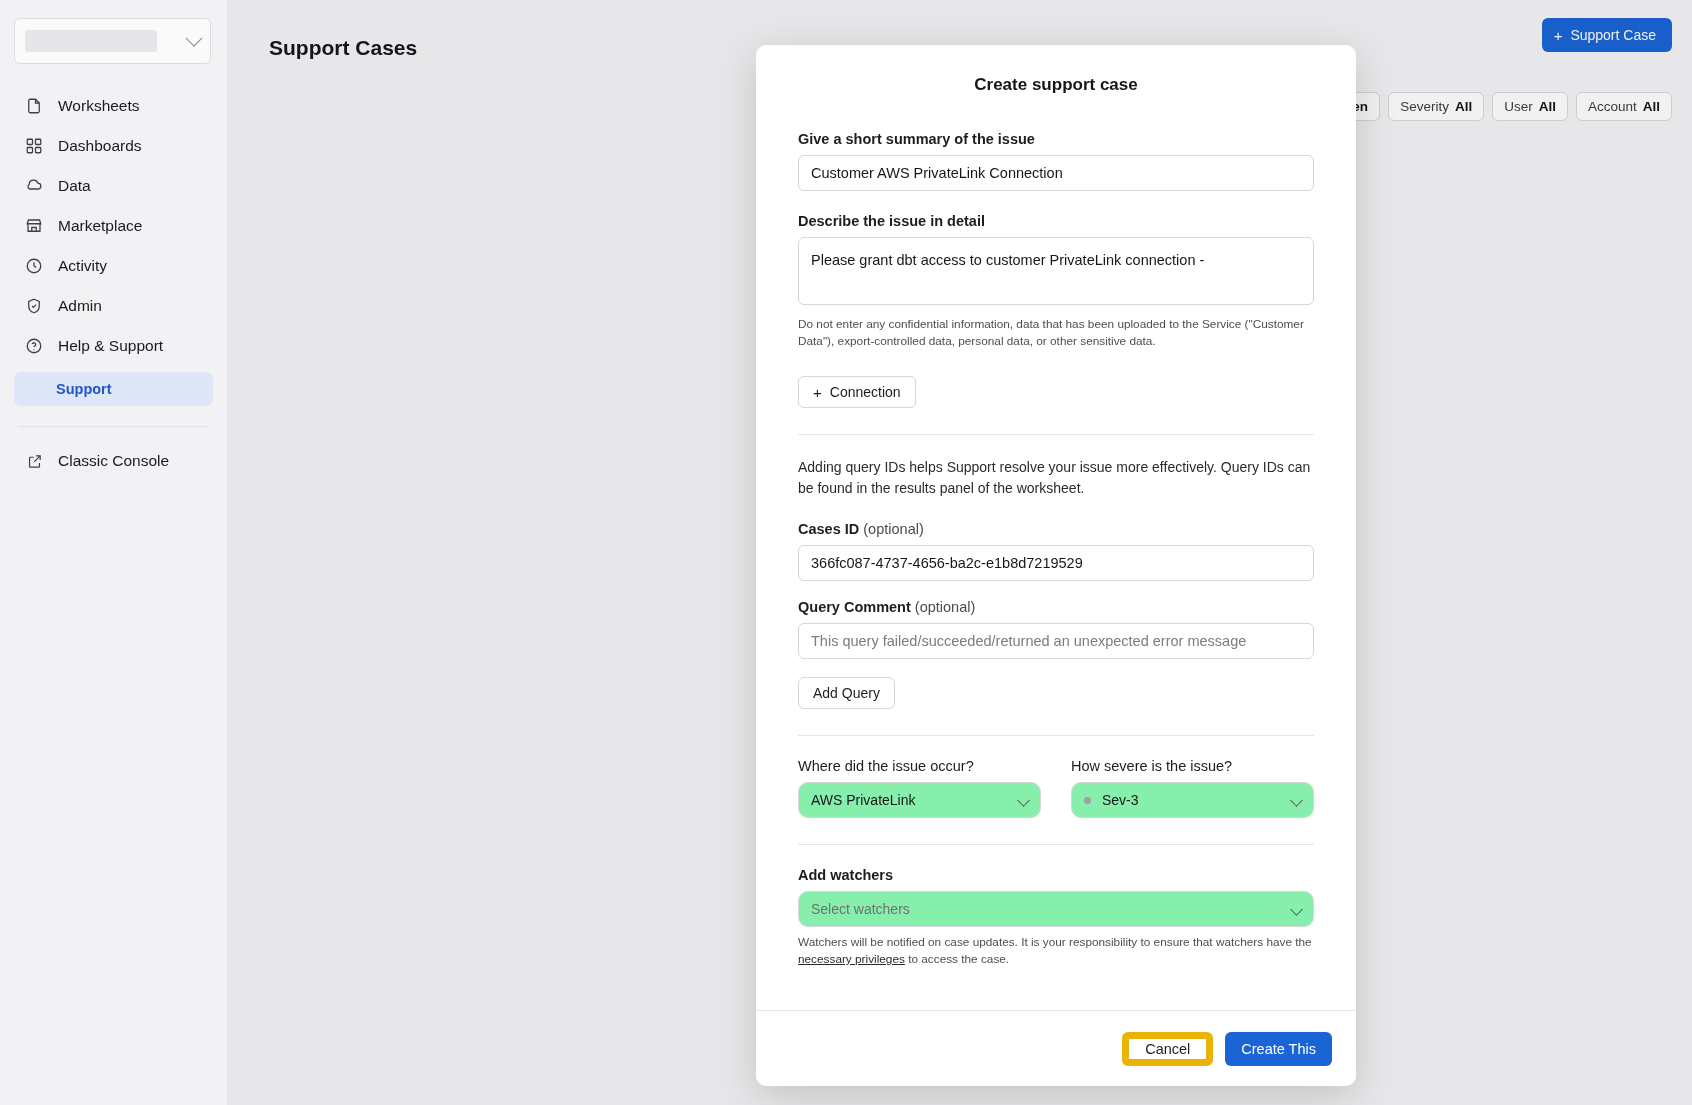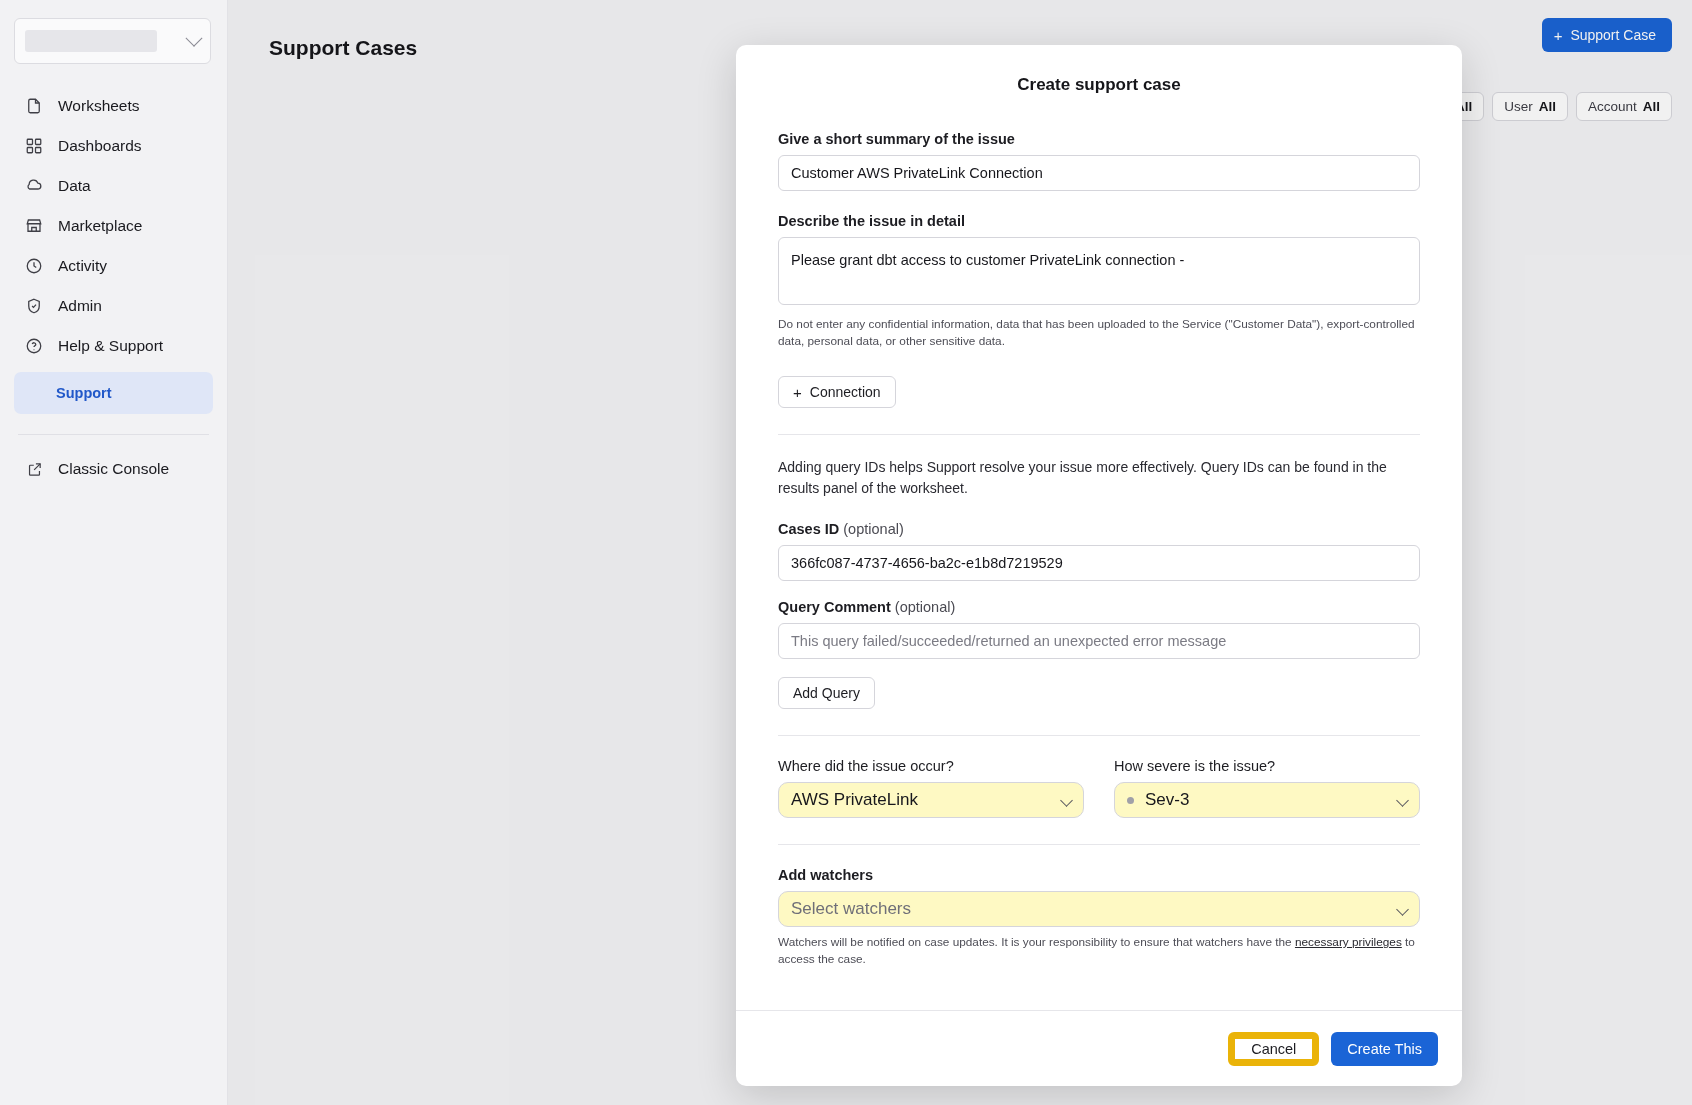--- a/index.html
+++ b/index.html
@@ -63,21 +63,21 @@
   .nav-icon {
     width: 20px; height: 20px;
     display: inline-flex;
     align-items: center;
     justify-content: center;
     color: #3f3f46;
   }
   .nav-icon svg { display: block; }
   .sub-item {
     margin: 6px 14px 0 14px;
-    height: 42px;
+    height: 34px;
     display: flex;
     align-items: center;
     padding-left: 42px;
     border-radius: 7px;
     background: #dfe6f7;
     color: #2158c9;
     font-size: 14.5px;
     font-weight: bold;
     cursor: pointer;
   }
@@ -157,22 +157,22 @@
   }
 
   
   .modal-backdrop {
     position: absolute;
     inset: 0;
     background: rgba(20,20,25,0.06);
   }
   .modal {
     position: absolute;
-    left: 508px; top: 45px;
-    width: 726px;
+    left: 528px; top: 45px;
+    width: 600px;
     height: 1041px;
     background: #ffffff;
     border-radius: 10px;
     box-shadow: 0 10px 40px rgba(0,0,0,0.16);
     display: flex;
     flex-direction: column;
   }
   .modal-body {
     flex: 1;
     overflow: hidden;
@@ -258,25 +258,25 @@
     display: flex;
     gap: 30px;
   }
   .col { flex: 1; }
   .select {
     position: relative;
     width: 100%;
     height: 36px;
     border: 1px solid #d5d5db;
     border-radius: 10px;
-    background: #fef9c3;
+    background: #86efac;
     display: flex;
     align-items: center;
     padding: 0 34px 0 12px;
-    font-size: 17px;
+    font-size: 14px;
     color: #17171c;
     cursor: pointer;
   }
   .select.placeholder-text { color: #6f6f78; }
   .select .caret {
     position: absolute;
     right: 12px; top: 13px;
     width: 9px; height: 9px;
     border-right: 1.7px solid #57575f;
     border-bottom: 1.7px solid #57575f;

